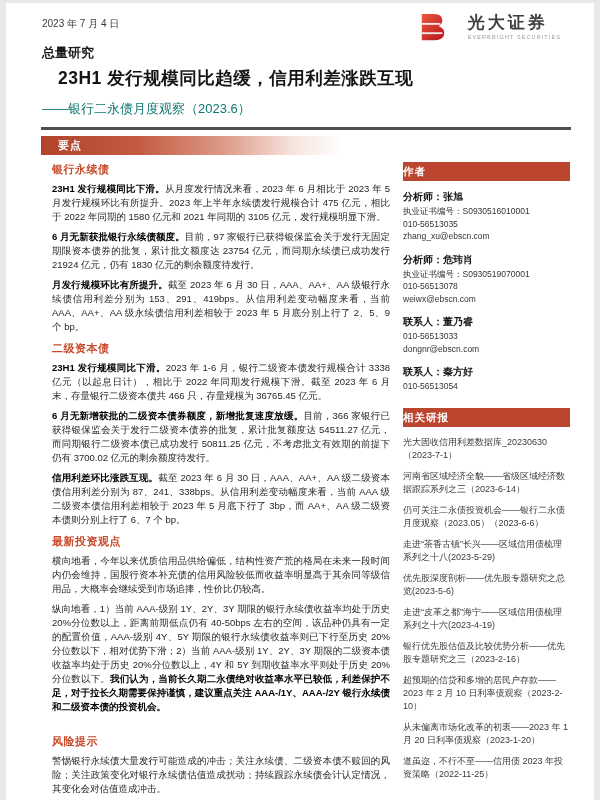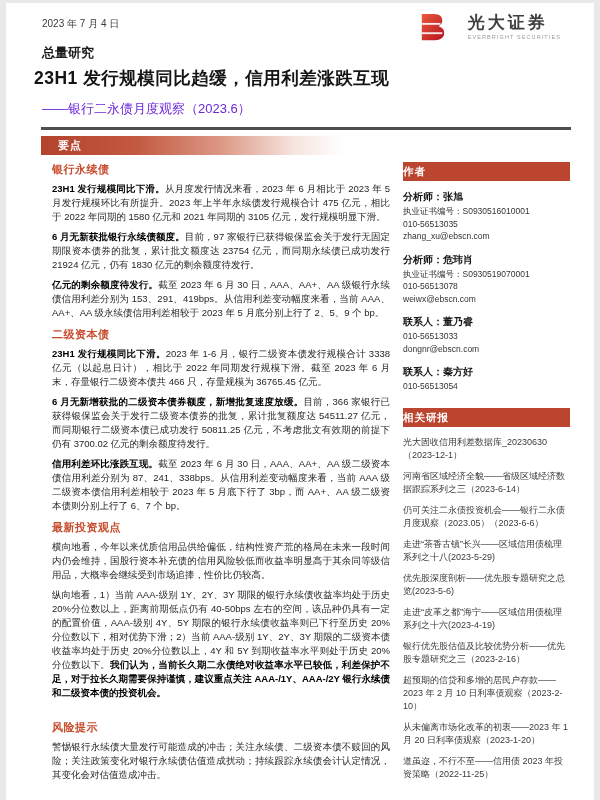--- a/index.html
+++ b/index.html
@@ -12,22 +12,22 @@
     font-family: "Liberation Sans", "DejaVu Sans", sans-serif;
     color: #262626;
     overflow: hidden;
   }
   
   .date { position:absolute; left:36px; top:14px; font-size:10px; color:#3a3a3a; }
   .brand { position:absolute; right:33px; top:10px; display:flex; align-items:flex-start; gap:21px; }
   .brand-text .cn { font-size:17px; font-weight:bold; color:#404040; letter-spacing:3px; line-height:20px; }
   .brand-text .en { font-size:5.5px; color:#9a9a9a; letter-spacing:1.1px; margin-top:1px; }
   .category { position:absolute; left:36px; top:41px; font-size:13px; font-weight:bold; color:#1c1c1c; }
-  .title { position:absolute; left:28px; top:63px; font-size:17.5px; font-weight:bold; color:#141414; letter-spacing:0.5px; }
-  .subtitle { position:absolute; left:36px; top:97px; font-size:13px; color:#6d28d9; }
+  .title { position:absolute; left:52px; top:63px; font-size:17.5px; font-weight:bold; color:#141414; letter-spacing:0.5px; }
+  .subtitle { position:absolute; left:36px; top:97px; font-size:13px; color:#0f766e; }
   .divider { position:absolute; left:35px; top:124px; width:530px; height:2.5px; background:#4f4f51; }
   .highlight-bar {
     position:absolute; left:35px; top:133px; width:315px; height:19px;
     background: linear-gradient(to right, #b2432d 0%, #c25940 30%, #dd9a87 58%, #f6e4de 80%, #ffffff 96%);
     color:#fff; font-size:11px; font-weight:bold; line-height:19px; padding-left:17px; letter-spacing:1px;
   }
   
   .main-col { position:absolute; left:46px; top:159px; width:338px; }
   .sec-h { color:#c74b2b; font-size:11px; font-weight:bold; margin:7px 0 5px 0; letter-spacing:0.5px; }
   .sec-h.first { margin-top:0; }
@@ -77,21 +77,21 @@
   <div class="title">23H1 发行规模同比趋缓，信用利差涨跌互现</div>
   <div class="subtitle">——银行二永债月度观察（2023.6）</div>
   <div class="divider"></div>
   <div class="highlight-bar">要点</div>
 
   <div class="main-col">
 
     <div class="sec-h first">银行永续债</div>
     <p class="para"><b>23H1 发行规模同比下滑。</b><span>从月度发行情况来看，2023 年 6 月相比于 2023 年 5 月发行规模环比有所提升。2023 年上半年永续债发行规模合计 475 亿元，相比于 2022 年同期的 1580 亿元和 2021 年同期的 3105 亿元，发行规模明显下滑。</span></p>
     <p class="para"><b>6 月无新获批银行永续债额度。</b><span>目前，97 家银行已获得银保监会关于发行无固定期限资本债券的批复，累计批文额度达 23754 亿元，而同期永续债已成功发行 21924 亿元，仍有 1830 亿元的剩余额度待发行。</span></p>
-    <p class="para"><b>亿元的剩余额度待发行。</b><span>截至 2023 年 6 月 30 日，AAA、AA+、AA 级银行永续债信用利差分别为 153、291、419bps。从信用利差变动幅度来看，当前 AAA、AA+、AA 级永续债信用利差相较于 2023 年 5 月底分别上行了 2、5、9 个 bp。</span></p>
+    <p class="para"><b>月发行规模环比有所提升。</b><span>截至 2023 年 6 月 30 日，AAA、AA+、AA 级银行永续债信用利差分别为 153、291、419bps。从信用利差变动幅度来看，当前 AAA、AA+、AA 级永续债信用利差相较于 2023 年 5 月底分别上行了 2、5、9 个 bp。</span></p>
 
     <div class="sec-h">二级资本债</div>
     <p class="para"><b>23H1 发行规模同比下滑。</b><span>2023 年 1-6 月，银行二级资本债发行规模合计 3338 亿元（以起息日计），相比于 2022 年同期发行规模下滑。截至 2023 年 6 月末，存量银行二级资本债共 466 只，存量规模为 36765.45 亿元。</span></p>
     <p class="para"><b>6 月无新增获批的二级资本债券额度，新增批复速度放缓。</b><span>目前，366 家银行已获得银保监会关于发行二级资本债券的批复，累计批复额度达 54511.27 亿元，而同期银行二级资本债已成功发行 50811.25 亿元，不考虑批文有效期的前提下仍有 3700.02 亿元的剩余额度待发行。</span></p>
     <p class="para"><b>信用利差环比涨跌互现。</b><span>截至 2023 年 6 月 30 日，AAA、AA+、AA 级二级资本债信用利差分别为 87、241、338bps。从信用利差变动幅度来看，当前 AAA 级二级资本债信用利差相较于 2023 年 5 月底下行了 3bp，而 AA+、AA 级二级资本债则分别上行了 6、7 个 bp。</span></p>
 
     <div class="sec-h">最新投资观点</div>
     <p class="para"><span>横向地看，今年以来优质信用品供给偏低，结构性资产荒的格局在未来一段时间内仍会维持，国股行资本补充债的信用风险较低而收益率明显高于其余同等级信用品，大概率会继续受到市场追捧，性价比仍较高。</span></p>
     <p class="para"><span>纵向地看，1）当前 AAA-级别 1Y、2Y、3Y 期限的银行永续债收益率均处于历史 20%分位数以上，距离前期低点仍有 40-50bps 左右的空间，该品种仍具有一定的配置价值，AAA-级别 4Y、5Y 期限的银行永续债收益率则已下行至历史 20%分位数以下，相对优势下滑；2）当前 AAA-级别 1Y、2Y、3Y 期限的二级资本债收益率均处于历史 20%分位数以上，4Y 和 5Y 到期收益率水平则处于历史 20%分位数以下。</span><b>我们认为，当前长久期二永债绝对收益率水平已较低，利差保护不足，对于拉长久期需要保持谨慎，建议重点关注 AAA-/1Y、AAA-/2Y 银行永续债和二级资本债的投资机会。</b></p>
 
@@ -124,21 +124,21 @@
       <div class="detail">dongnr@ebscn.com</div>
     </div>
 
     <div class="author">
       <div class="who">联系人：秦方好</div>
       <div class="detail">010-56513054</div>
     </div>
 
     <div class="side-hdr related">相关研报</div>
 
-    <div class="rel-item">光大固收信用利差数据库_20230630（2023-12-1）</div>
+    <div class="rel-item">光大固收信用利差数据库_20230630（2023-7-1）</div>
     <div class="rel-item">河南省区域经济全貌——省级区域经济数据跟踪系列之三（2023-6-14）</div>
     <div class="rel-item">仍可关注二永债投资机会——银行二永债月度观察（2023.05）（2023-6-6）</div>
     <div class="rel-item">走进“茶香古镇”长兴——区域信用债梳理系列之十八(2023-5-29)</div>
     <div class="rel-item">优先股深度剖析——优先股专题研究之总览(2023-5-6)</div>
     <div class="rel-item">走进“皮革之都”海宁——区域信用债梳理系列之十六(2023-4-19)</div>
     <div class="rel-item">银行优先股估值及比较优势分析——优先股专题研究之三（2023-2-16）</div>
     <div class="rel-item">超预期的信贷和多增的居民户存款——2023 年 2 月 10 日利率债观察（2023-2-10）</div>
     <div class="rel-item">从未偏离市场化改革的初衷——2023 年 1 月 20 日利率债观察（2023-1-20）</div>
     <div class="rel-item">道虽迩，不行不至——信用债 2023 年投资策略（2022-11-25）</div>
 

